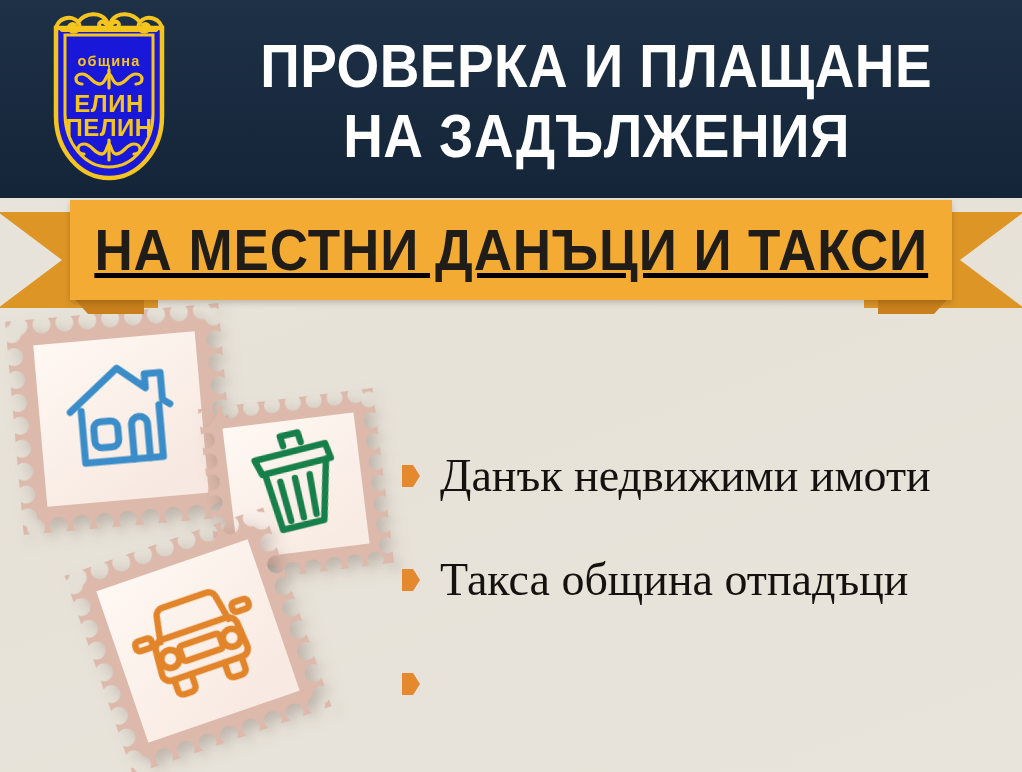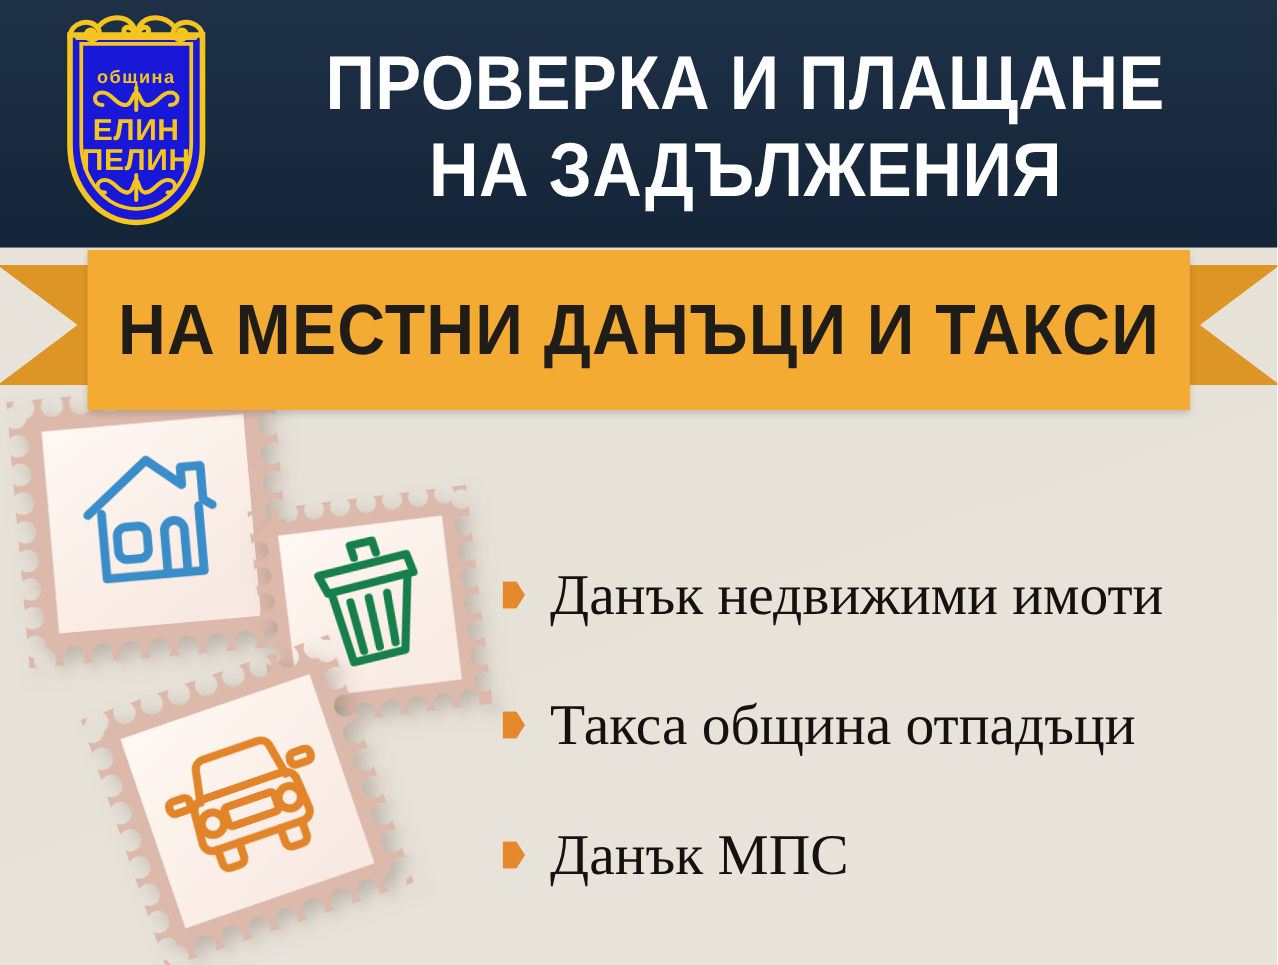--- a/index.html
+++ b/index.html
@@ -105,26 +105,27 @@
     background: #c8801c;
   }
   .ribbon-fold.left  { left: 70px;  clip-path: polygon(0 0, 74px 0, 74px 20px, 18px 20px); }
   .ribbon-fold.right { right: 70px; clip-path: polygon(0 0, 74px 0, 56px 20px, 0 20px); }
 
   .ribbon-band {
     position: absolute;
     left: 70px;
     top: 4px;
     width: 882px;
-    height: 128px;
+    height: 100px;
     background: #f3ab33;
     display: flex;
     align-items: center;
     justify-content: center;
     box-shadow: 0 3px 6px rgba(0,0,0,0.18);
+    text-decoration: underline;
   }
   .ribbon-text {
     color: #201d18;
     font-family: "Liberation Sans", sans-serif;
     font-weight: 700;
     font-size: 57px;
     line-height: 60px;
     letter-spacing: 1px;
     transform: scaleX(0.93);
     white-space: nowrap;
@@ -415,17 +416,16 @@
     <div class="list-item">
       <span class="bullet"></span>
       <span class="list-label">Данък недвижими имоти</span>
     </div>
     <div class="list-item">
       <span class="bullet"></span>
       <span class="list-label">Такса община отпадъци</span>
     </div>
     <div class="list-item">
       <span class="bullet"></span>
-      <span class="list-label">Данък МПС</span>
     </div>
   </div>
 
 </div>
 
 </body></html>

